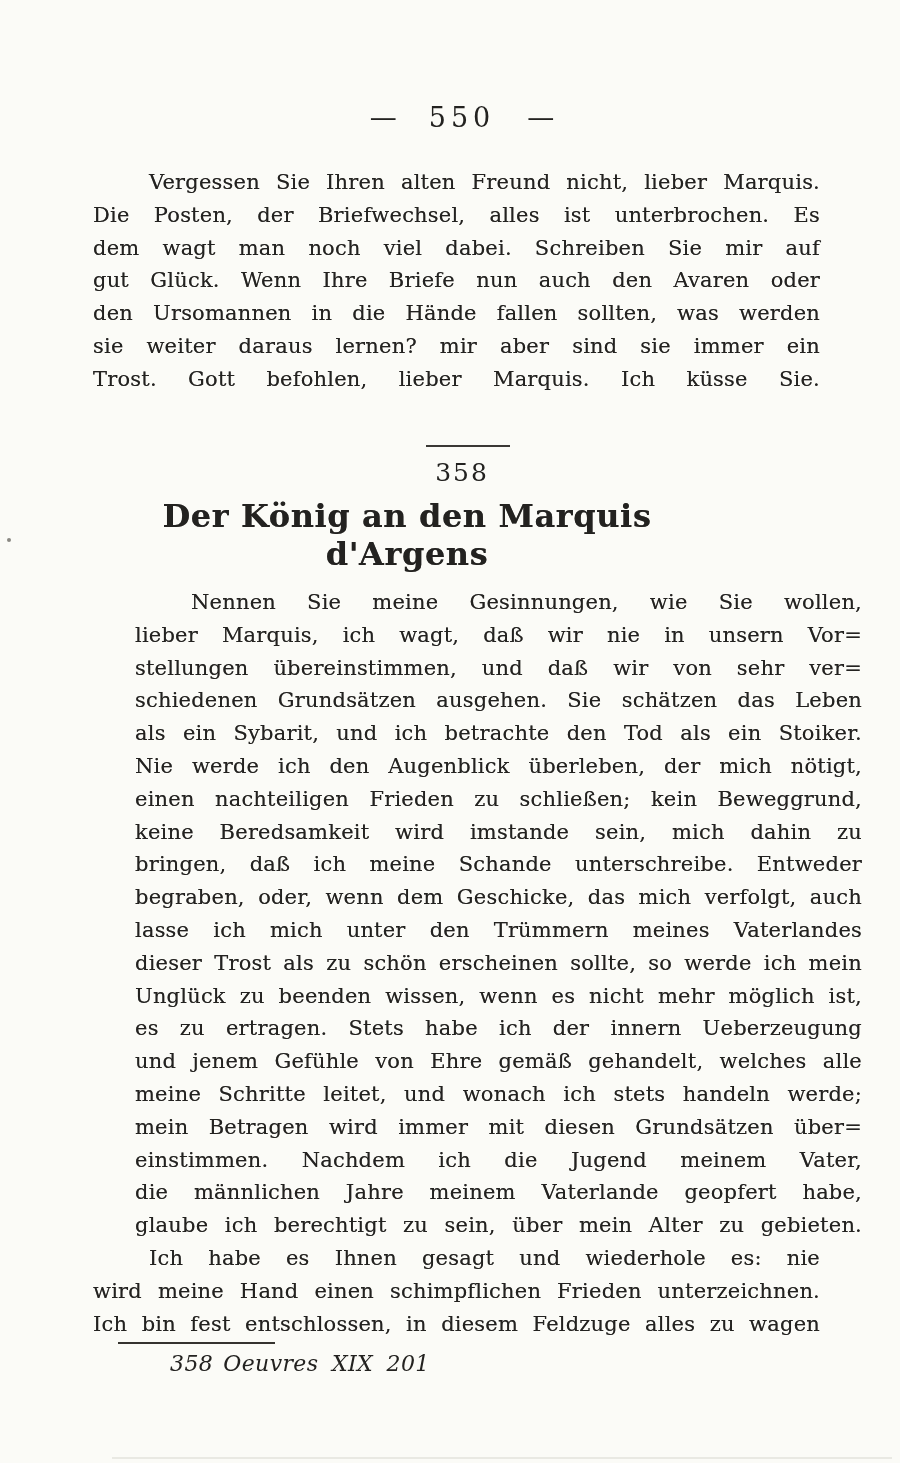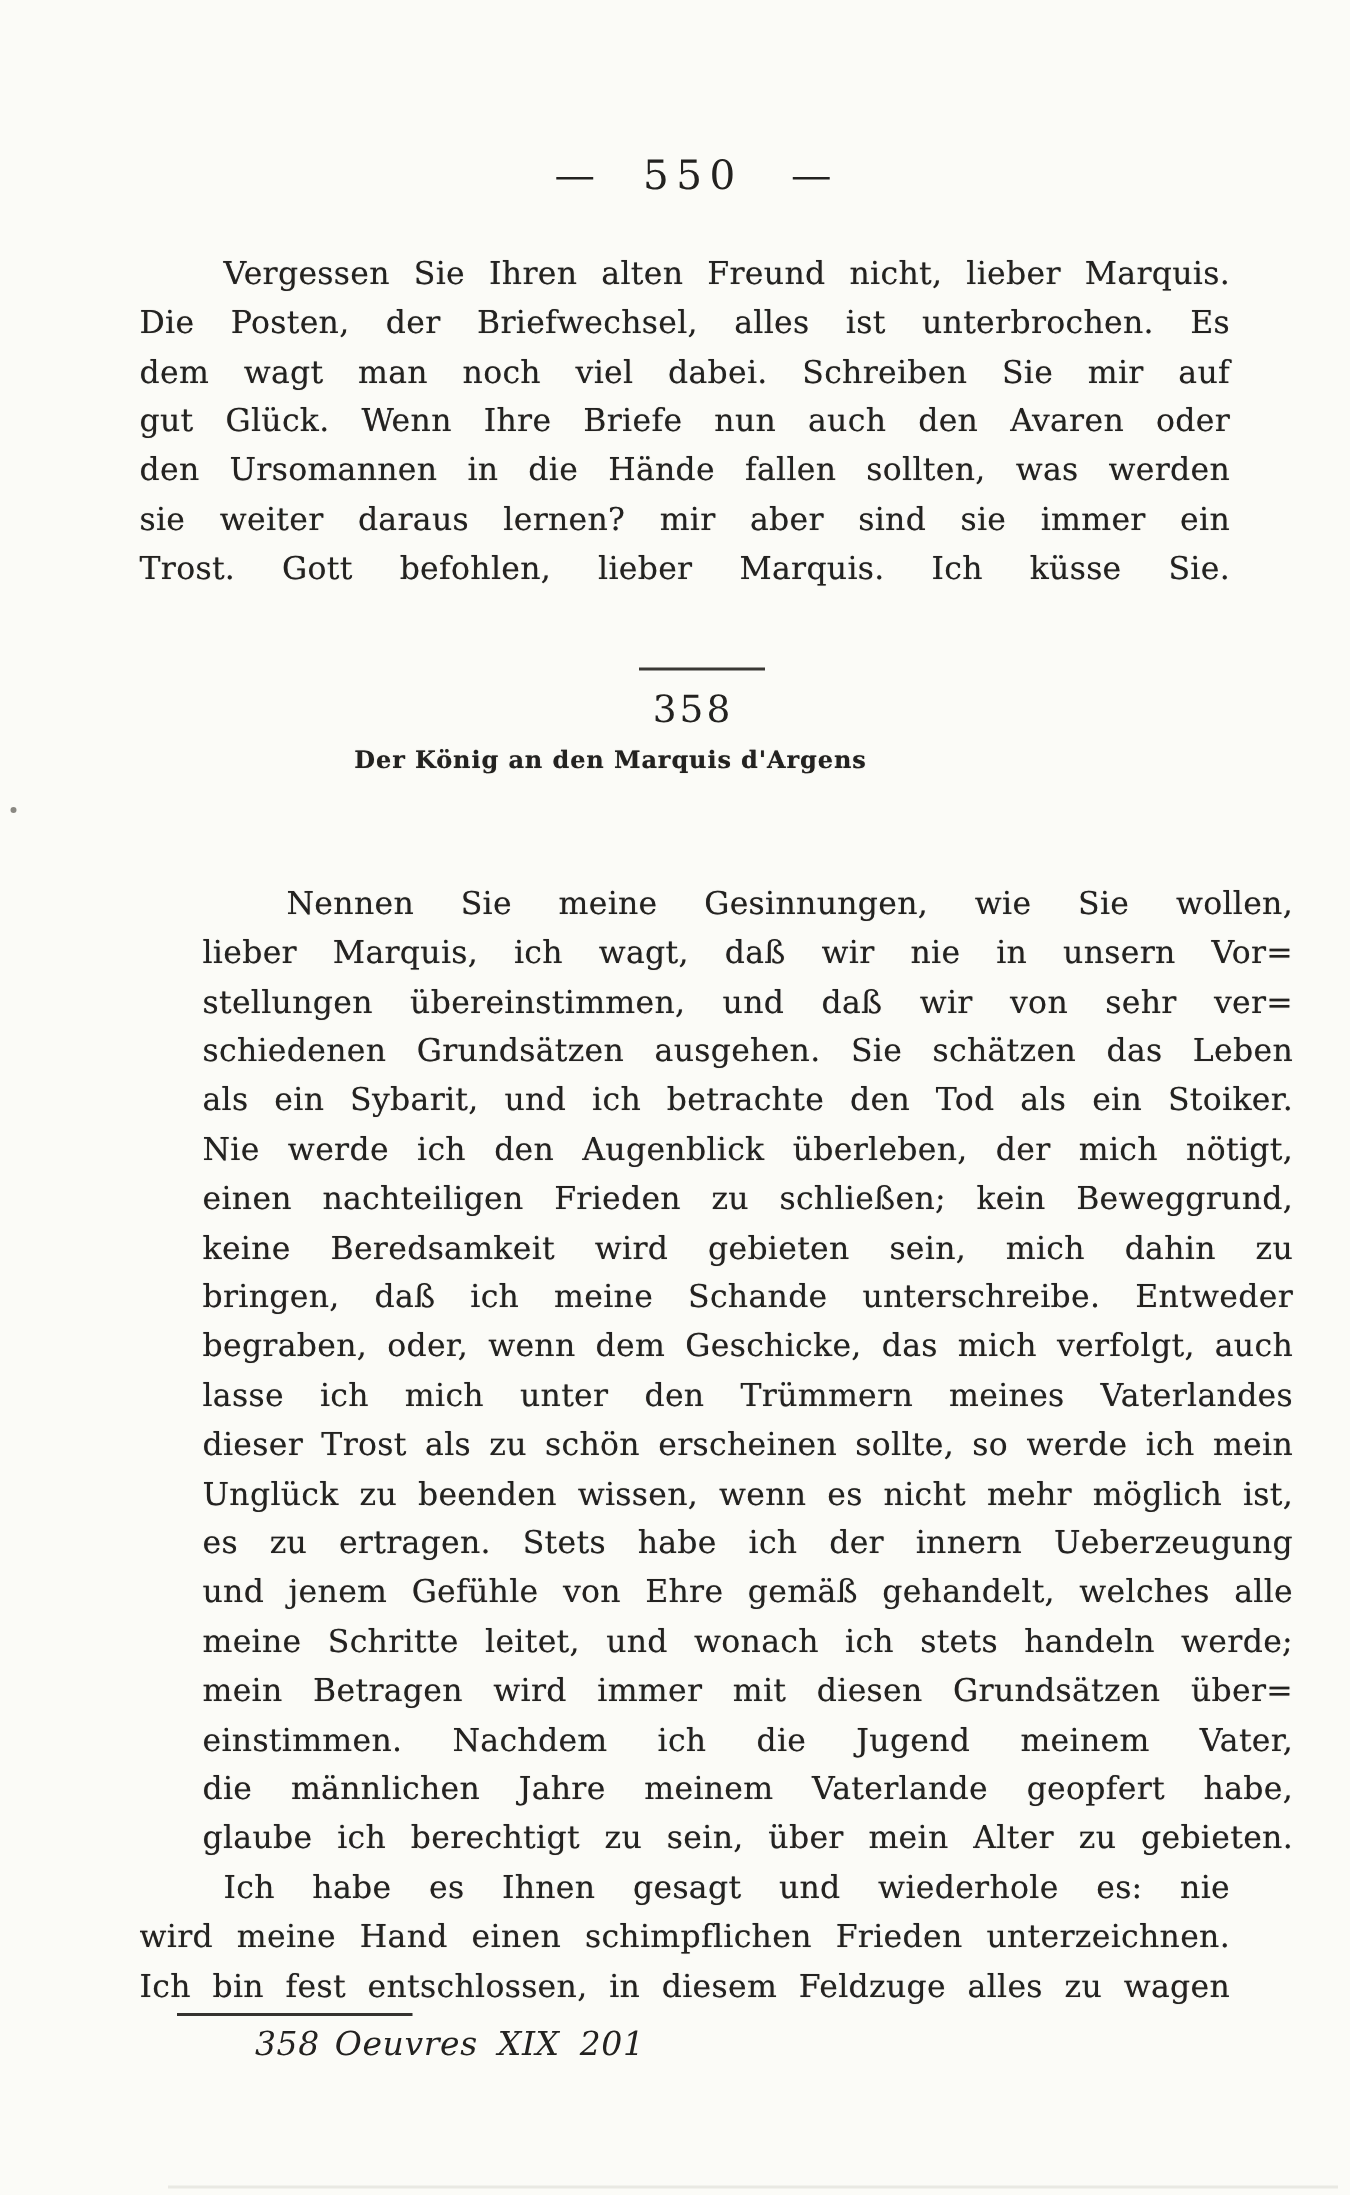--- a/index.html
+++ b/index.html
@@ -72,21 +72,21 @@
     transform: translateX(-50%);
     font-size: 25px;
     letter-spacing: 2px;
   }
   .letter-title {
     position: absolute;
     top: 497px;
     left: 93px;
     width: 628px;
     text-align: center;
-    font-size: 16px;
+    font-size: 32px;
     font-weight: bold;
     letter-spacing: 0.6px;
     text-shadow: 0 0 0.5px rgba(30,28,25,0.6);
   }
   .dateline {
     position: absolute;
     top: 548px;
     left: 93px;
     width: 699px;
     text-align: right;
@@ -159,21 +159,21 @@
   <div class="letter-title">Der König an den Marquis d'Argens</div>
 
   <div class="textblock para2">
     <div class="line indent">Nennen Sie meine Gesinnungen, wie Sie wollen,</div>
     <div class="line">lieber Marquis, ich wagt, daß wir nie in unsern Vor=</div>
     <div class="line">stellungen übereinstimmen, und daß wir von sehr ver=</div>
     <div class="line">schiedenen Grundsätzen ausgehen. Sie schätzen das Leben</div>
     <div class="line">als ein Sybarit, und ich betrachte den Tod als ein Stoiker.</div>
     <div class="line">Nie werde ich den Augenblick überleben, der mich nötigt,</div>
     <div class="line">einen nachteiligen Frieden zu schließen; kein Beweggrund,</div>
-    <div class="line">keine Beredsamkeit wird gebieten sein, mich dahin zu</div>
+    <div class="line">keine Beredsamkeit wird imstande sein, mich dahin zu</div>
     <div class="line">bringen, daß ich meine Schande unterschreibe. Entweder</div>
     <div class="line">begraben, oder, wenn dem Geschicke, das mich verfolgt, auch</div>
     <div class="line">lasse ich mich unter den Trümmern meines Vaterlandes</div>
     <div class="line">dieser Trost als zu schön erscheinen sollte, so werde ich mein</div>
     <div class="line">Unglück zu beenden wissen, wenn es nicht mehr möglich ist,</div>
     <div class="line">es zu ertragen. Stets habe ich der innern Ueberzeugung</div>
     <div class="line">und jenem Gefühle von Ehre gemäß gehandelt, welches alle</div>
     <div class="line">meine Schritte leitet, und wonach ich stets handeln werde;</div>
     <div class="line">mein Betragen wird immer mit diesen Grundsätzen über=</div>
     <div class="line">einstimmen. Nachdem ich die Jugend meinem Vater,</div>

